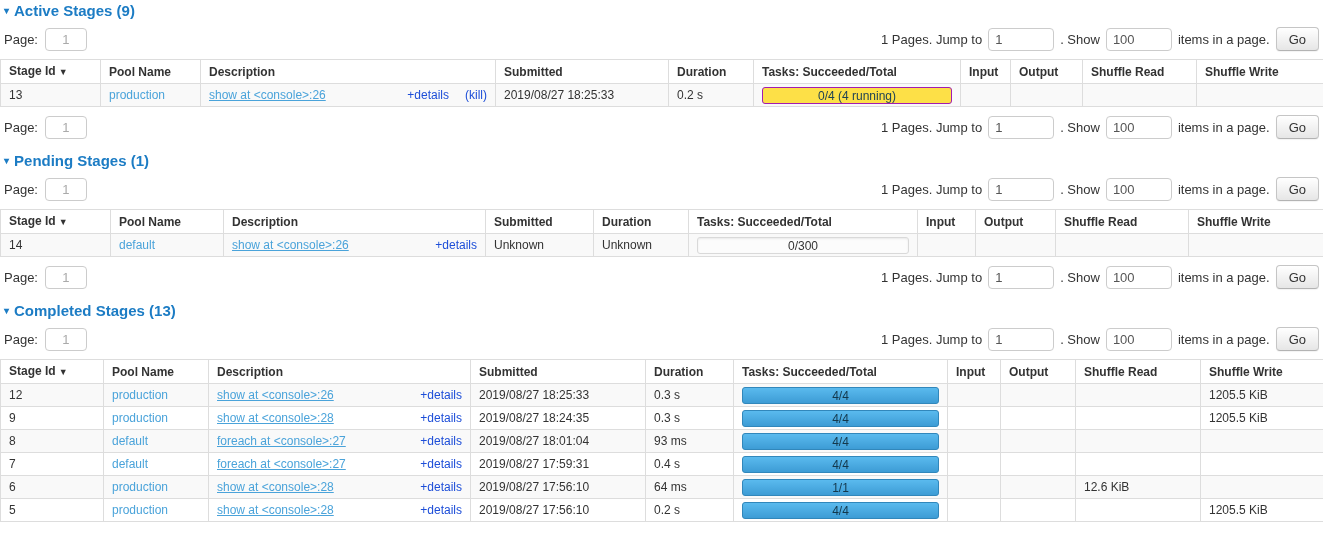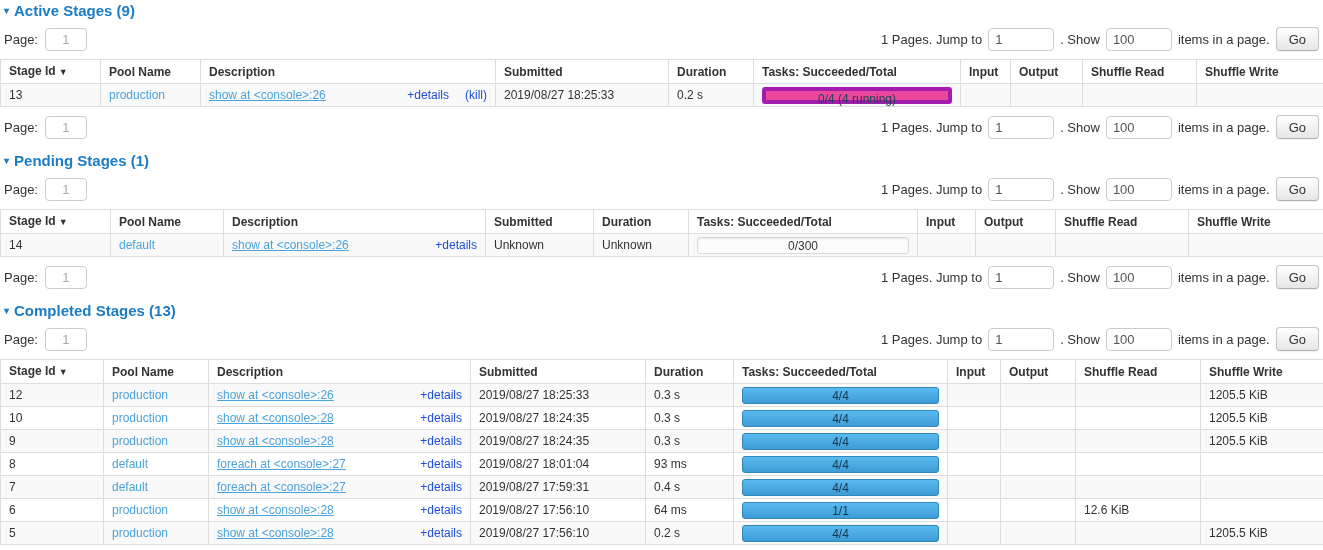--- a/index.html
+++ b/index.html
@@ -57,21 +57,21 @@
   .desc { display:flex; align-items:center; }
   .desc a { flex:0 1 auto; overflow:hidden; text-overflow:ellipsis;text-decoration:underline; }
   .desc .details { margin-left:auto; }
   .desc .kill { margin-left:16px; }
   .sort { font-size:9px; color:#333; margin-left:3px; }
   td.tasks-cell { padding:2px 8px; }
   .progress {
     height:17px; border-radius:3px; text-align:center;
     font-size:12px; line-height:17px; box-sizing:border-box;
   }
-  .progress.running { background:#ec4899; border:4px solid #a21caf; color:#1f4254; }
+  .progress.running { background:#fde047; border:1px solid #a21caf; color:#1f4254; }
   .progress.full {
     background:linear-gradient(#5abaee,#3d9cd5);
     border:1px solid #3187bb; color:#14384c;
   }
   .progress.empty {
     background:#fcfcfc; border:1px solid #d9d9d9; color:#333;
     box-shadow:inset 0 1px 2px rgba(0,0,0,.08);
   }
 </style>
 </head>
@@ -311,61 +311,42 @@
     <td class="tasks-cell">
           <div class="progress full">4/4</div>
         </td>
     <td></td>
     <td></td>
     <td></td>
     <td>1205.5 KiB</td>
   </tr>
 
 
-  <tr>
-    <td>10</td>
+
+  <tr>
+    <td>9</td>
     <td><a>production</a></td>
     <td>
       <div class="desc">
         <a>show at &lt;console&gt;:28</a>
         <span class="muted details">+details</span>
       </div>
     </td>
     <td>2019/08/27 18:24:35</td>
     <td>0.3 s</td>
     <td class="tasks-cell">
           <div class="progress full">4/4</div>
         </td>
     <td></td>
     <td></td>
     <td></td>
     <td>1205.5 KiB</td>
   </tr>
 
   <tr>
-    <td>9</td>
-    <td><a>production</a></td>
-    <td>
-      <div class="desc">
-        <a>show at &lt;console&gt;:28</a>
-        <span class="muted details">+details</span>
-      </div>
-    </td>
-    <td>2019/08/27 18:24:35</td>
-    <td>0.3 s</td>
-    <td class="tasks-cell">
-          <div class="progress full">4/4</div>
-        </td>
-    <td></td>
-    <td></td>
-    <td></td>
-    <td>1205.5 KiB</td>
-  </tr>
-
-  <tr>
     <td>8</td>
     <td><a>default</a></td>
     <td>
       <div class="desc">
         <a>foreach at &lt;console&gt;:27</a>
         <span class="muted details">+details</span>
       </div>
     </td>
     <td>2019/08/27 18:01:04</td>
     <td>93 ms</td>

